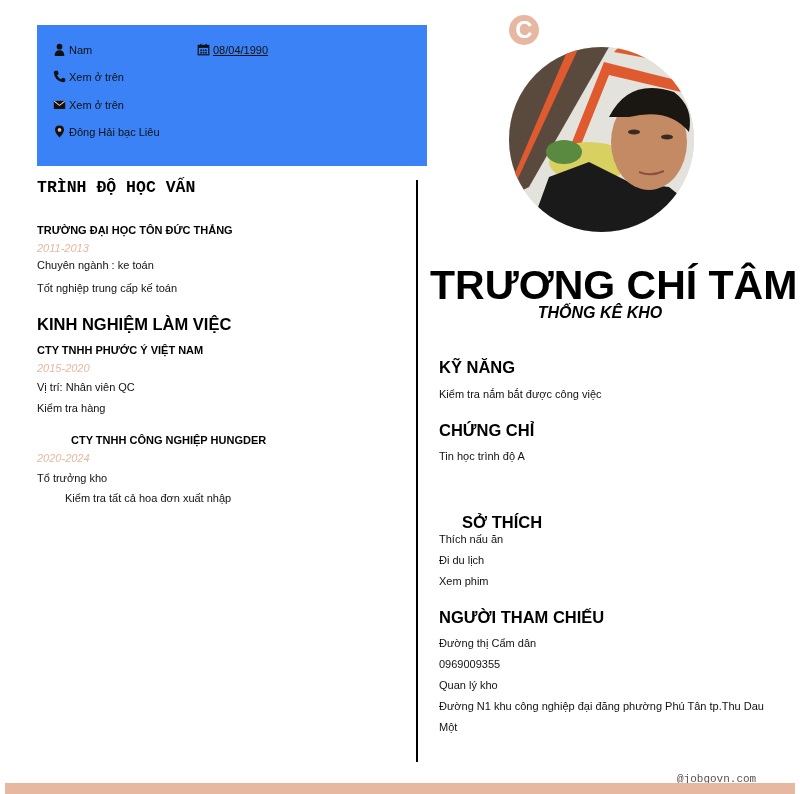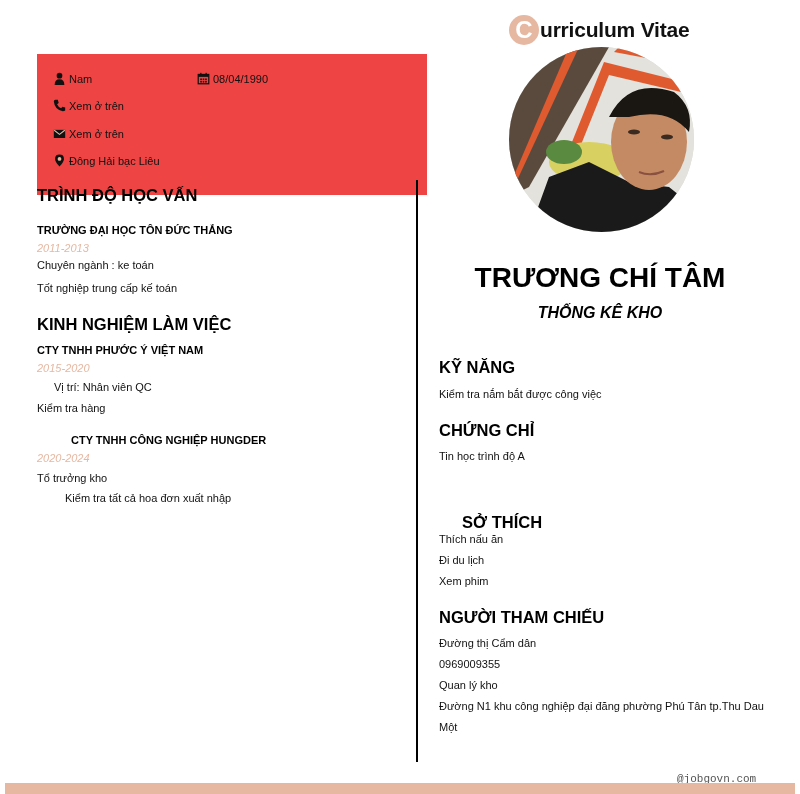--- a/index.html
+++ b/index.html
@@ -1,21 +1,21 @@
 <!DOCTYPE html>
 <html><head>
 <meta charset="utf-8">
 <style>
   * { box-sizing: border-box; margin: 0; padding: 0; }
   html, body { width: 800px; height: 794px; background: #ffffff; overflow: hidden; }
   body { position: relative; font-family: "Liberation Sans", "DejaVu Sans", sans-serif; color: #111; }
 
   .info-box {
-    position: absolute; left: 37px; top: 54px; width: 390px; height: 141px;
-    background: #ef4444;
+    position: absolute; left: 37px; top: 25px; width: 390px; height: 141px;
+    background: #3b82f6;
   }
   .info-item {
     position: absolute; display: flex; align-items: center; font-size: 11px; color: #111;
   }
   .info-item svg { width: 13px; height: 13px; margin-right: 3px; }
 
   .divider {
     position: absolute; left: 416px; top: 180px; width: 1.5px; height: 582px; background: #000;
   }
 
@@ -44,41 +44,40 @@
     font-weight: bold; font-size: 21px; color: #111; margin-left: 1px; letter-spacing: -0.2px;
   }
 
   .photo {
     position: absolute; left: 509px; top: 47px; width: 185px; height: 185px; border-radius: 50%;
     overflow: hidden; background: #d8d8d4;
   }
 
   .name {
     position: absolute; left: 430px; width: 340px; top: 262px; text-align: center;
-    font-weight: bold; font-size: 28px; color: #000; white-space: nowrap;
+    font-weight: bold; font-size: 41px; color: #000; white-space: nowrap;
   }
   .job-title {
     position: absolute; left: 430px; width: 340px; top: 304px; text-align: center;
     font-weight: bold; font-size: 16px; color: #000; white-space: nowrap; font-style: italic;
   }
 
   .watermark {
     position: absolute; left: 677px; top: 773px; font-family: "Liberation Mono", "DejaVu Sans Mono", monospace;
     font-size: 11px; color: #555;
   }
   .footer-bar {
     position: absolute; left: 5px; top: 783px; width: 790px; height: 11px; background: #e6b8a2;
   }
 </style>
 </head>
 <body>
 
 <div class="cv-logo">
   <div class="c-circle">C</div>
-  <div class="cv-text">urriculum Vitae</div>
 </div>
 
 <div class="photo">
   <svg width="185" height="185" viewBox="0 0 185 185">
     <rect width="185" height="185" fill="#e4e2dc"></rect>
     <polygon points="0,30 60,0 100,0 20,140 0,150" fill="#5a4a3e"></polygon>
     <polygon points="60,0 70,0 5,140 0,140" fill="#e05a30"></polygon>
     <polygon points="95,15 175,35 172,45 100,28 55,140 45,140" fill="#e05a30"></polygon>
     <polygon points="110,0 185,10 185,20 105,5" fill="#e05a30"></polygon>
     <ellipse cx="80" cy="115" rx="40" ry="20" fill="#d8d060"></ellipse>
@@ -96,21 +95,21 @@
 <div class="job-title">THỐNG KÊ KHO</div>
 
 <div class="info-box">
   <div class="info-item" style="left:16px; top:18px;">
     <svg viewBox="0 0 16 16">
         <circle cx="8" cy="4.5" r="3.5" fill="#111"></circle>
         <path d="M2,16 Q2,9 8,9 Q14,9 14,16 Z" fill="#111"></path>
       </svg>
     <span>Nam</span>
   </div>
-  <div class="info-item" style="left:160px; top:18px;">
+  <div class="info-item" style="left:160px; top:18px;text-decoration:underline;">
     <svg viewBox="0 0 16 16">
         <rect x="1.5" y="3" width="13" height="11.5" fill="none" stroke="#111" stroke-width="1.5"></rect>
         <rect x="1.5" y="3" width="13" height="3" fill="#111"></rect>
         <rect x="4" y="1" width="1.5" height="3" fill="#111"></rect>
         <rect x="10.5" y="1" width="1.5" height="3" fill="#111"></rect>
         <rect x="4" y="8" width="2" height="2" fill="#111"></rect>
         <rect x="7" y="8" width="2" height="2" fill="#111"></rect>
         <rect x="10" y="8" width="2" height="2" fill="#111"></rect>
         <rect x="4" y="11" width="2" height="2" fill="#111"></rect>
         <rect x="7" y="11" width="2" height="2" fill="#111"></rect>
@@ -135,30 +134,30 @@
     <svg viewBox="0 0 16 16">
         <path d="M8,0.5 Q13.5,0.5 13.5,6 Q13.5,9.5 8,15.5 Q2.5,9.5 2.5,6 Q2.5,0.5 8,0.5 Z" fill="#111"></path>
         <circle cx="8" cy="6" r="2.3" fill="#e6b8a2"></circle>
       </svg>
     <span>Đông Hải bạc Liêu</span>
   </div>
 </div>
 
 <div class="divider"></div>
 
-<div class="section-title" style="left:37px; top:186px;">TRÌNH ĐỘ HỌC VẤN</div>
+<div class="section-title" style="left:37px; top:178px;font-family:Liberation Mono, monospace;">TRÌNH ĐỘ HỌC VẤN</div>
 <div class="sub-title" style="left:37px; top:224px;">TRƯỜNG ĐẠI HỌC TÔN ĐỨC THẮNG</div>
 <div class="date" style="left:37px; top:242px;">2011-2013</div>
 <div class="line" style="left:37px; top:259px;">Chuyên ngành : ke toán</div>
 <div class="line" style="left:37px; top:282px;">Tốt nghiệp trung cấp kế toán</div>
 
 <div class="section-title" style="left:37px; top:315px;">KINH NGHIỆM LÀM VIỆC</div>
 <div class="sub-title" style="left:37px; top:344px;">CTY TNHH PHƯỚC Ý VIỆT NAM</div>
 <div class="date" style="left:37px; top:362px;">2015-2020</div>
-<div class="line" style="left:37px; top:381px;margin-left:17px;">Vị trí: Nhân viên QC</div>
+<div class="line" style="left:37px; top:381px;">Vị trí: Nhân viên QC</div>
 <div class="line" style="left:37px; top:402px;">Kiểm tra hàng</div>
 
 <div class="sub-title" style="left:37px; top:434px;margin-left:34px;">CTY TNHH CÔNG NGHIỆP HUNGDER</div>
 <div class="date" style="left:37px; top:452px;">2020-2024</div>
 <div class="line" style="left:37px; top:472px;">Tổ trưởng kho</div>
 <div class="line" style="left:37px; top:492px;padding-left:28px;">Kiểm tra tất cả hoa đơn xuất nhập</div>
 
 <div class="section-title" style="left:439px; top:358px;">KỸ NĂNG</div>
 <div class="line" style="left:439px; top:388px;">Kiểm tra nắm bắt được công việc</div>
 

